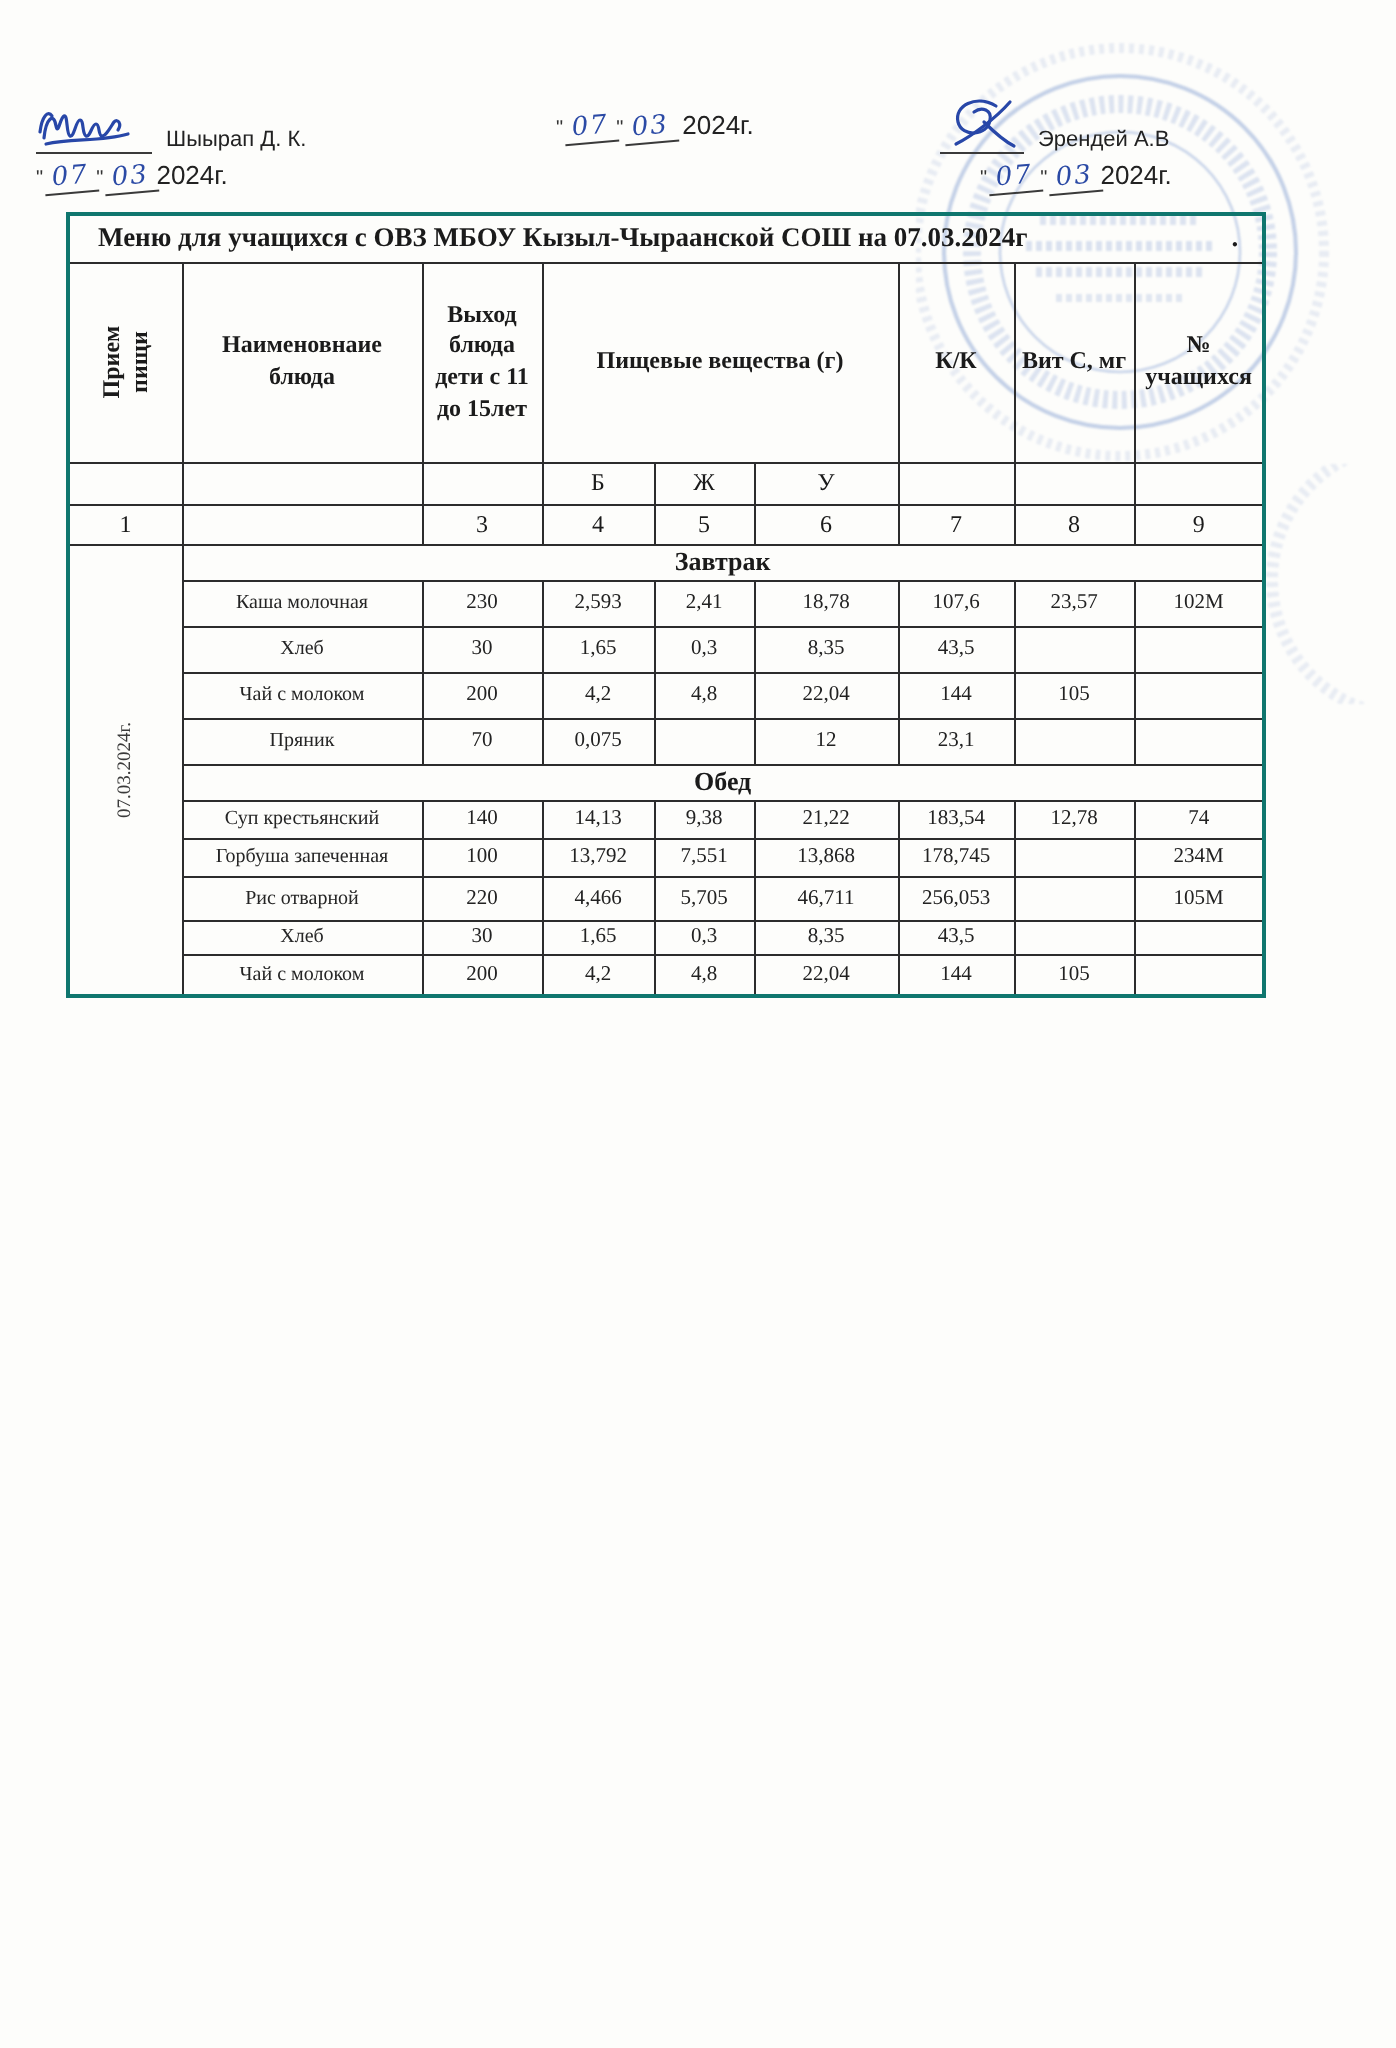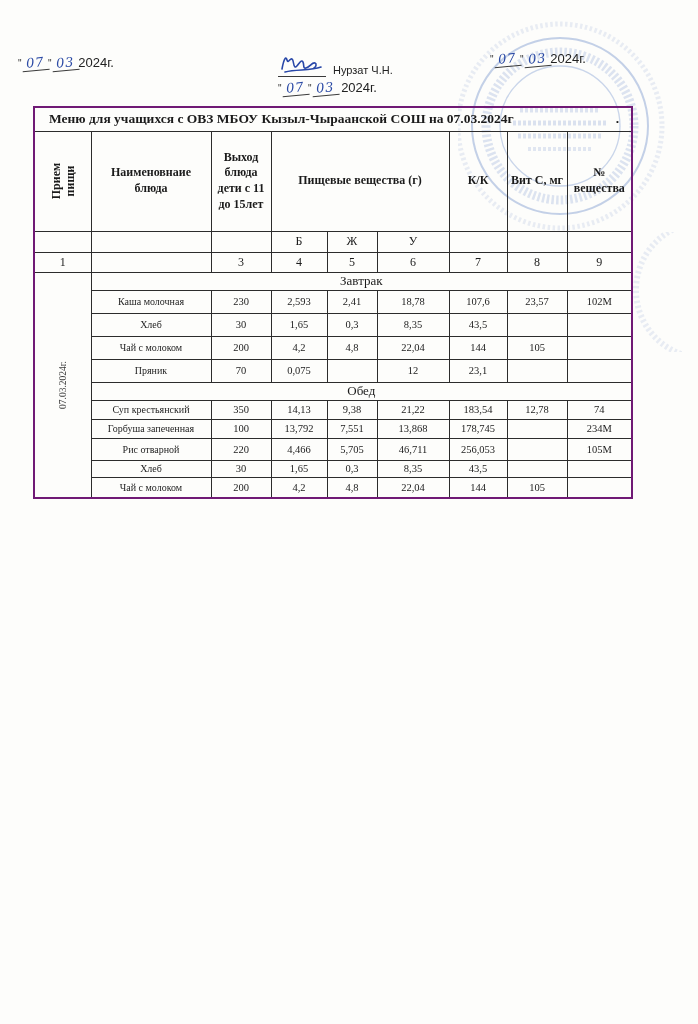--- a/index.html
+++ b/index.html
@@ -22,36 +22,36 @@
     padding:0 4px;transform:rotate(-5deg);letter-spacing:1px;
   }
   .yr{font-size:13px;color:#222;}
   .ink{stroke:#2847a8;stroke-width:1.6;fill:none;stroke-linecap:round;}
   
   .stamp{position:absolute;pointer-events:none;filter:blur(0.6px);}
   
   table.menu{
     position:absolute;left:33px;top:106px;width:598px;
     border-collapse:collapse;table-layout:fixed;
-    border:2px solid #701a75;
+    border:2px solid #0f766e;
   }
   table.menu td{border:1px solid #2c2c2c;padding:0 2px;text-align:center;vertical-align:middle;overflow:hidden;}
   .r-title{height:24px;}
   .r-head{height:100px;}
   .r-bju{height:21px;}
   .r-num{height:20px;}
   .r-sec{height:18px;}
   .r-b{height:23px;}
   .r-l1{height:19px;padding-left:28px;}.r-l2{height:19px;padding-left:25px;}.r-l3{height:22px;}.r-l4{height:17px;}.r-l5{height:21px;}
   .title-cell{font-weight:bold;font-size:13.5px;}
   .title-inner{display:flex;justify-content:space-between;align-items:center;padding:0 10px 0 12px;}
   .hdr{font-weight:bold;font-size:12px;line-height:1.3;overflow-wrap:anywhere;margin-top:26px;}
   .bju{font-size:12px;}
   .numrow{font-size:12px;}
-  .sec-cell{font-weight:normal;font-size:13px;}
+  .sec-cell{font-weight:bold;font-size:13px;}
   .dish{font-size:10px;text-align:left;padding-left:4px;white-space:nowrap;color:#252525;}
   .val{font-size:10.5px;color:#222;}
   .rot-wrap{position:relative;height:100%;width:100%;}
   .rot{
     position:absolute;top:50%;left:50%;
     transform:translate(-50%,-50%) rotate(-90deg);
     text-align:center;
   }
   .rot.meal{width:70px;font-weight:bold;font-size:12px;line-height:1.2;}
   .rot.vdate{white-space:nowrap;font-size:9.5px;color:#3a3a3a;}
@@ -72,41 +72,51 @@
       <path d="M60,118 h84" stroke-width="5" opacity="0.28" stroke-dasharray="3 2"></path>
       <path d="M70,131 h64" stroke-width="4" opacity="0.25" stroke-dasharray="3 2"></path>
     </g>
   </svg>
 
   <svg class="stamp" style="left:612px;top:232px;" width="86" height="120" viewBox="0 0 86 120">
     <circle cx="92" cy="58" r="68" fill="none" stroke="#8aa3d4" stroke-width="6" opacity="0.18" stroke-dasharray="2.5 2.5"></circle>
   </svg>
 
   <div class="sig-block" style="left:18px;top:52px;">
+    <div class="sig-row">
+      <span class="sig-line">
+        <svg width="58" height="24" viewBox="0 0 58 24">
+          <path class="ink" d="M2,14 C3,6 6,3 8,6 M4,17 C5,7 9,4 10,11 C11,16 12,7 14,6 C16,5 15,15 17,16 C19,17 20,8 22,8 C24,8 23,15 25,16 C27,17 28,10 30,10 C32,10 31,16 33,16 C35,16 37,12 39,9 C41,7 43,10 41,13"></path>
+          <path class="ink" d="M5,20 C18,17 32,19 46,15"></path>
+        </svg>
+      </span>
+      <span class="sig-name">Шыырап Д. К.</span>
+    </div>
     <div class="dateline">
       <span class="q">"</span><span class="hw">07</span><span class="q">"</span><span class="hw">03</span><span class="yr">2024г.</span>
     </div>
   </div>
 
   <div class="sig-block" style="left:278px;top:52px;">
+    <div class="dateline">
+      <span class="q">"</span><span class="hw">07</span><span class="q">"</span><span class="hw">03</span> <span class="yr">2024г.</span>
+    </div>
+  </div>
+
+  <div class="sig-block" style="left:470px;top:48px;">
     <div class="sig-row">
       <span class="sig-line">
-        <svg width="48" height="24" viewBox="0 0 48 24">
-          <path class="ink" d="M4,17 C6,6 8,4 9,8 C10,12 12,6 14,7 C16,8 15,14 17,15 C19,16 22,8 24,9 C27,10 24,17 28,16 C32,15 34,10 37,11 C39,12 38,15 36,16"></path>
-          <path class="ink" d="M7,20 C19,17 32,19 43,15"></path>
+        <svg width="42" height="28" viewBox="0 0 42 28">
+          <path class="ink" d="M28,5 C18,-1 7,5 9,13 C11,21 24,20 25,12 C26,7 21,5 17,8"></path>
+          <path class="ink" d="M8,24 C16,20 28,11 35,3"></path>
+          <path class="ink" d="M22,13 C26,17 31,22 37,25"></path>
         </svg>
       </span>
-      <span class="sig-name">Нурзат Ч.Н.</span>
-    </div>
-    <div class="dateline">
-      <span class="q">"</span><span class="hw">07</span><span class="q">"</span><span class="hw">03</span> <span class="yr">2024г.</span>
-    </div>
-  </div>
-
-  <div class="sig-block" style="left:470px;top:48px;">
+      <span class="sig-name">Эрендей А.В</span>
+    </div>
     <div class="dateline" style="margin-left:20px;">
       <span class="q">"</span><span class="hw">07</span><span class="q">"</span><span class="hw">03</span><span class="yr">2024г.</span>
     </div>
   </div>
 
   <table class="menu">
     <colgroup>
       <col style="width:57px">
         <col style="width:120px">
         <col style="width:60px">
@@ -132,21 +142,21 @@
       <td class="hdr">
         <div class="rot-wrap">
               <div class="rot meal">Прием пищи</div>
             </div>
       </td>
       <td class="hdr">Наименовнаие блюда</td>
       <td class="hdr">Выход блюда дети с 11 до 15лет</td>
       <td class="hdr" colspan="3">Пищевые вещества (г)</td>
       <td class="hdr">К/К</td>
       <td class="hdr">Вит С, мг</td>
-      <td class="hdr">№ вещества</td>
+      <td class="hdr">№ учащихся</td>
     </tr>
 
     <tr class="r-bju">
       <td></td>
       <td></td>
       <td></td>
       <td class="bju">Б</td>
       <td class="bju">Ж</td>
       <td class="bju">У</td>
       <td></td>
@@ -215,21 +225,21 @@
       <td class="val"></td>
       <td class="val"></td>
     </tr>
 
     <tr class="r-sec">
       <td colspan="8" class="sec-cell">Обед</td>
     </tr>
 
     <tr class="r-l1">
       <td class="dish">Суп крестьянский</td>
-      <td class="val">350</td>
+      <td class="val">140</td>
       <td class="val">14,13</td>
       <td class="val">9,38</td>
       <td class="val">21,22</td>
       <td class="val">183,54</td>
       <td class="val">12,78</td>
       <td class="val">74</td>
     </tr>
     <tr class="r-l2">
       <td class="dish">Горбуша запеченная</td>
       <td class="val">100</td>

